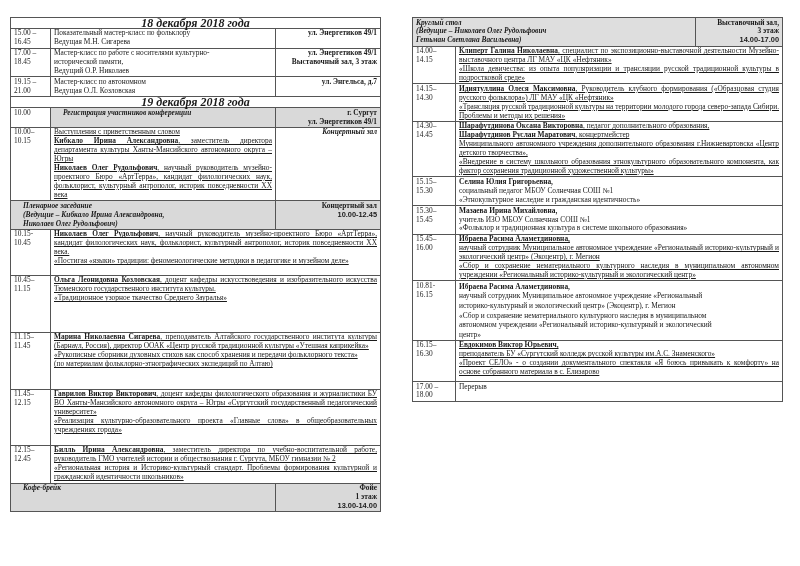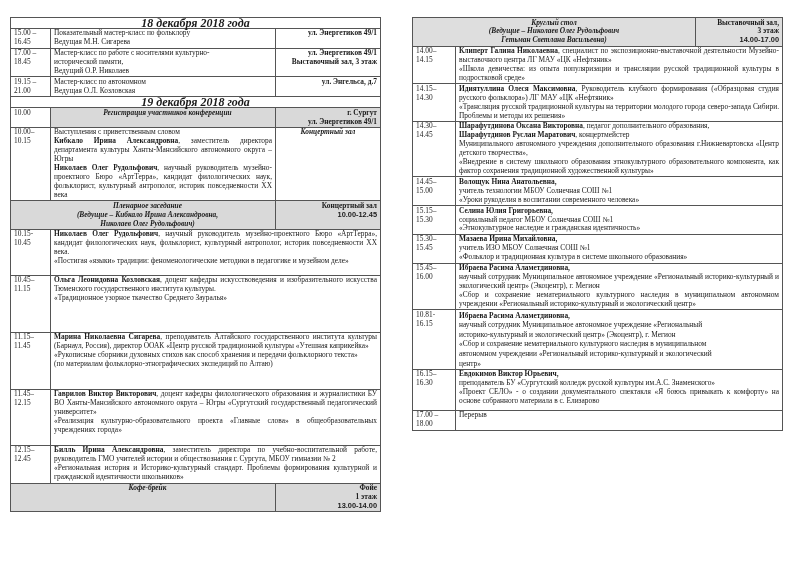--- a/index.html
+++ b/index.html
@@ -9,23 +9,23 @@
   #left { left: 10px; width: 371px; }
   #right { left: 412px; width: 371px; }
   table { border-collapse: collapse; width: 100%; table-layout: fixed; font-size: 7.4px; line-height: 8.9px; }
   td { border: 1px solid #555; vertical-align: top; padding: 0.5px 3px; }
   .time { width: 40px; color: #222; }
   #right .time { width: 43px; margin-left: 40px; }
   .place { text-align: right; font-weight: bold; }
   .day { text-align: center; font-style: italic; font-weight: bold; font-size: 12px; }
   .gray { background: #d9d9d9; padding-left: 12px; }
   .gray-r { background: #dedede; }
-  .bi { font-weight: bold; font-style: italic; text-align: center; }
+  .bi { font-weight: bold; font-style: italic; }
   .b { font-weight: bold; }
-  .just { text-align: justify; }
+  .just { text-align: justify; text-decoration: underline; }
   .sans { font-family: "Liberation Sans", sans-serif; font-weight: bold; }
   .line { display: block; }
 </style>
 </head>
 <body>
 
 <div class="page" id="left">
   <table>
     <colgroup>
         <col style="width:40px">
@@ -194,31 +194,20 @@
     </tr>
     <tr>
       <td class="time">
             <span class="line">14.30–</span>
             <span class="line">14.45</span>
           </td>
       <td colspan="2" class="just"><span class="b">Шарафутдинова Оксана Викторовна</span><span>, педагог дополнительного образования,</span><br><span class="b">Шарафутдинов Руслан Маратович</span><span>, концертмейстер</span><br><span>Муниципального автономного учреждения дополнительного образования г.Нижневартовска «Центр детского творчества»,</span><br><span>«Внедрение в систему школьного образования этнокультурного образовательного компонента, как фактор сохранения традиционной художественной культуры»</span></td>
     </tr>
     <tr>
       <td class="time">
-            <span class="line">14.45–</span>
-            <span class="line">15.00</span>
-          </td>
-      <td colspan="2">
-            <span class="line b">Волощук Нина Анатольевна,</span>
-            <span class="line">учитель технологии МБОУ Солнечная СОШ №1</span>
-            <span class="line">«Уроки рукоделия в воспитании современного человека»</span>
-          </td>
-    </tr>
-    <tr>
-      <td class="time">
             <span class="line">15.15–</span>
             <span class="line">15.30</span>
           </td>
       <td colspan="2">
             <span class="line b">Селина Юлия Григорьевна,</span>
             <span class="line">социальный педагог МБОУ Солнечная СОШ №1</span>
             <span class="line">«Этнокультурное наследие и гражданская идентичность»</span>
           </td>
     </tr>
     <tr>

